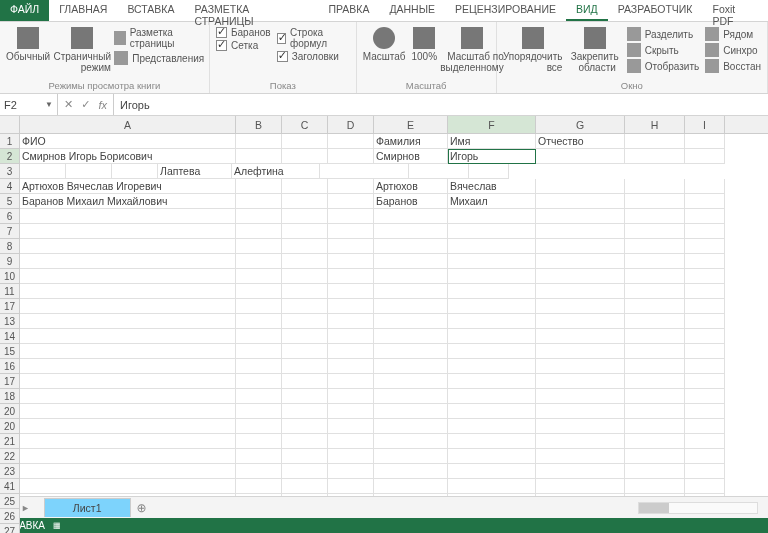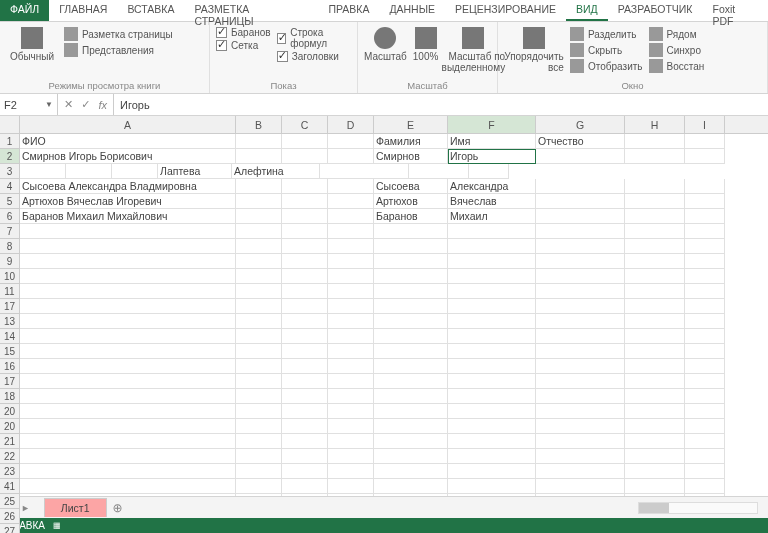--- a/index.html
+++ b/index.html
@@ -42,21 +42,21 @@
 .rh { height: 15px; border-bottom: 1px solid #ccc; font-size: 10px; color: #555; text-align: center; line-height: 15px; }
 .rh.sel { background: #d5e6d5; }
 .cells { position: absolute; top: 18px; left: 20px; right: 0; }
 .row { display: flex; height: 15px; }
 .cell { border-right: 1px solid #e0e0e0; border-bottom: 1px solid #e0e0e0; font-size: 10.5px; padding: 0 2px; line-height: 14px; overflow: hidden; white-space: nowrap; }
 .c-sel { outline: 1.5px solid #217346; outline-offset: -1px; }
 
 
 .sheet-bar { position: absolute; bottom: 15px; left: 0; right: 0; height: 22px; border-top: 1px solid #d4d4d4; background: #f4f4f4; display: flex; align-items: center; }
 .sheet-nav { display: flex; gap: 4px; padding: 0 8px; color: #888; font-size: 9px; }
-.sheet-tab { border: 1px solid #ccc; border-bottom: none; background: #fca5a5; padding: 3px 16px; font-size: 10.5px; margin-left: 6px; }
+.sheet-tab { border: 1px solid #ccc; border-bottom: none; background: #7dd3fc; padding: 3px 28px; font-size: 10.5px; margin-left: 6px; }
 .sheet-add { margin-left: 6px; color: #888; font-size: 12px; }
 .hscroll-stub { position: absolute; right: 10px; width: 120px; height: 12px; background: #fafafa; border: 1px solid #ddd; }
 .hscroll-stub .th { width: 30px; height: 100%; background: #ccc; }
 
 
 .status { position: absolute; bottom: 0; left: 0; right: 0; height: 15px; background: #217346; color: #fff; font-size: 10px; display: flex; align-items: center; padding: 0 6px; gap: 8px; }
 .status .dots { font-size: 8px; letter-spacing: 1px; }
 </style>
 </head>
 <body>
@@ -65,20 +65,25 @@
   <div class="tab file">ФАЙЛ</div>
   <div id="tabs-host" style="display: contents;"><div class="tab">ГЛАВНАЯ</div><div class="tab">ВСТАВКА</div><div class="tab">РАЗМЕТКА СТРАНИЦЫ</div><div class="tab">ПРАВКА</div><div class="tab">ДАННЫЕ</div><div class="tab">РЕЦЕНЗИРОВАНИЕ</div><div class="tab active">ВИД</div><div class="tab">РАЗРАБОТЧИК</div><div class="tab">Foxit PDF</div></div>
 </div>
 
 <div class="ribbon">
   <div class="group" style="width:210px">
     <div class="group-body">
       <div class="rb-big">
           <div class="ic"></div>
           <div class="lbl">Обычный</div>
+        </div>
+      <div class="rb-big">
+          <div class="ic"></div>
+          <div class="lbl" style="white-space:pre">Страничный
+режим</div>
         </div>
       <div class="rb-col">
         <div class="rb-sm">
             <div class="ic16"></div>
             <span>Разметка страницы</span>
           </div>
         <div class="rb-sm">
             <div class="ic16"></div>
             <span>Представления</span>
           </div>
@@ -128,20 +133,25 @@
         </div>
     </div>
     <div class="group-label">Масштаб</div>
   </div>
   <div class="group" style="flex:1">
     <div class="group-body">
       <div class="rb-big" style="width:60px">
           <div class="ic"></div>
           <div class="lbl" style="white-space:pre">Упорядочить
 все</div>
+        </div>
+      <div class="rb-big" style="width:52px">
+          <div class="ic"></div>
+          <div class="lbl" style="white-space:pre">Закрепить
+области </div>
         </div>
       <div class="rb-col">
         <div class="rb-sm">
             <div class="ic16"></div>
             <span>Разделить</span>
           </div>
         <div class="rb-sm">
             <div class="ic16"></div>
             <span>Скрыть</span>
           </div>
@@ -253,31 +263,20 @@
         <div class="cell" style="width: 46px;"></div>
         <div class="cell" style="width: 46px;"></div>
         <div class="cell" style="width: 46px;"></div>
         <div class="cell" style="width: 74px;">Лаптева</div>
         <div class="cell" style="width: 88px;">Алефтина</div>
         <div class="cell" style="width: 89px;"></div>
         <div class="cell" style="width: 60px;"></div>
         <div class="cell" style="width: 40px;"></div>
       </div>
       <div class="row">
-        <div class="cell" style="width: 216px;">Сысоева Александра Владмировна</div>
-        <div class="cell" style="width: 46px;"></div>
-        <div class="cell" style="width: 46px;"></div>
-        <div class="cell" style="width: 46px;"></div>
-        <div class="cell" style="width: 74px;">Сысоева</div>
-        <div class="cell" style="width: 88px;">Александра</div>
-        <div class="cell" style="width: 89px;"></div>
-        <div class="cell" style="width: 60px;"></div>
-        <div class="cell" style="width: 40px;"></div>
-      </div>
-      <div class="row">
         <div class="cell" style="width: 216px;">Артюхов Вячеслав Игоревич</div>
         <div class="cell" style="width: 46px;"></div>
         <div class="cell" style="width: 46px;"></div>
         <div class="cell" style="width: 46px;"></div>
         <div class="cell" style="width: 74px;">Артюхов</div>
         <div class="cell" style="width: 88px;">Вячеслав</div>
         <div class="cell" style="width: 89px;"></div>
         <div class="cell" style="width: 60px;"></div>
         <div class="cell" style="width: 40px;"></div>
       </div>

